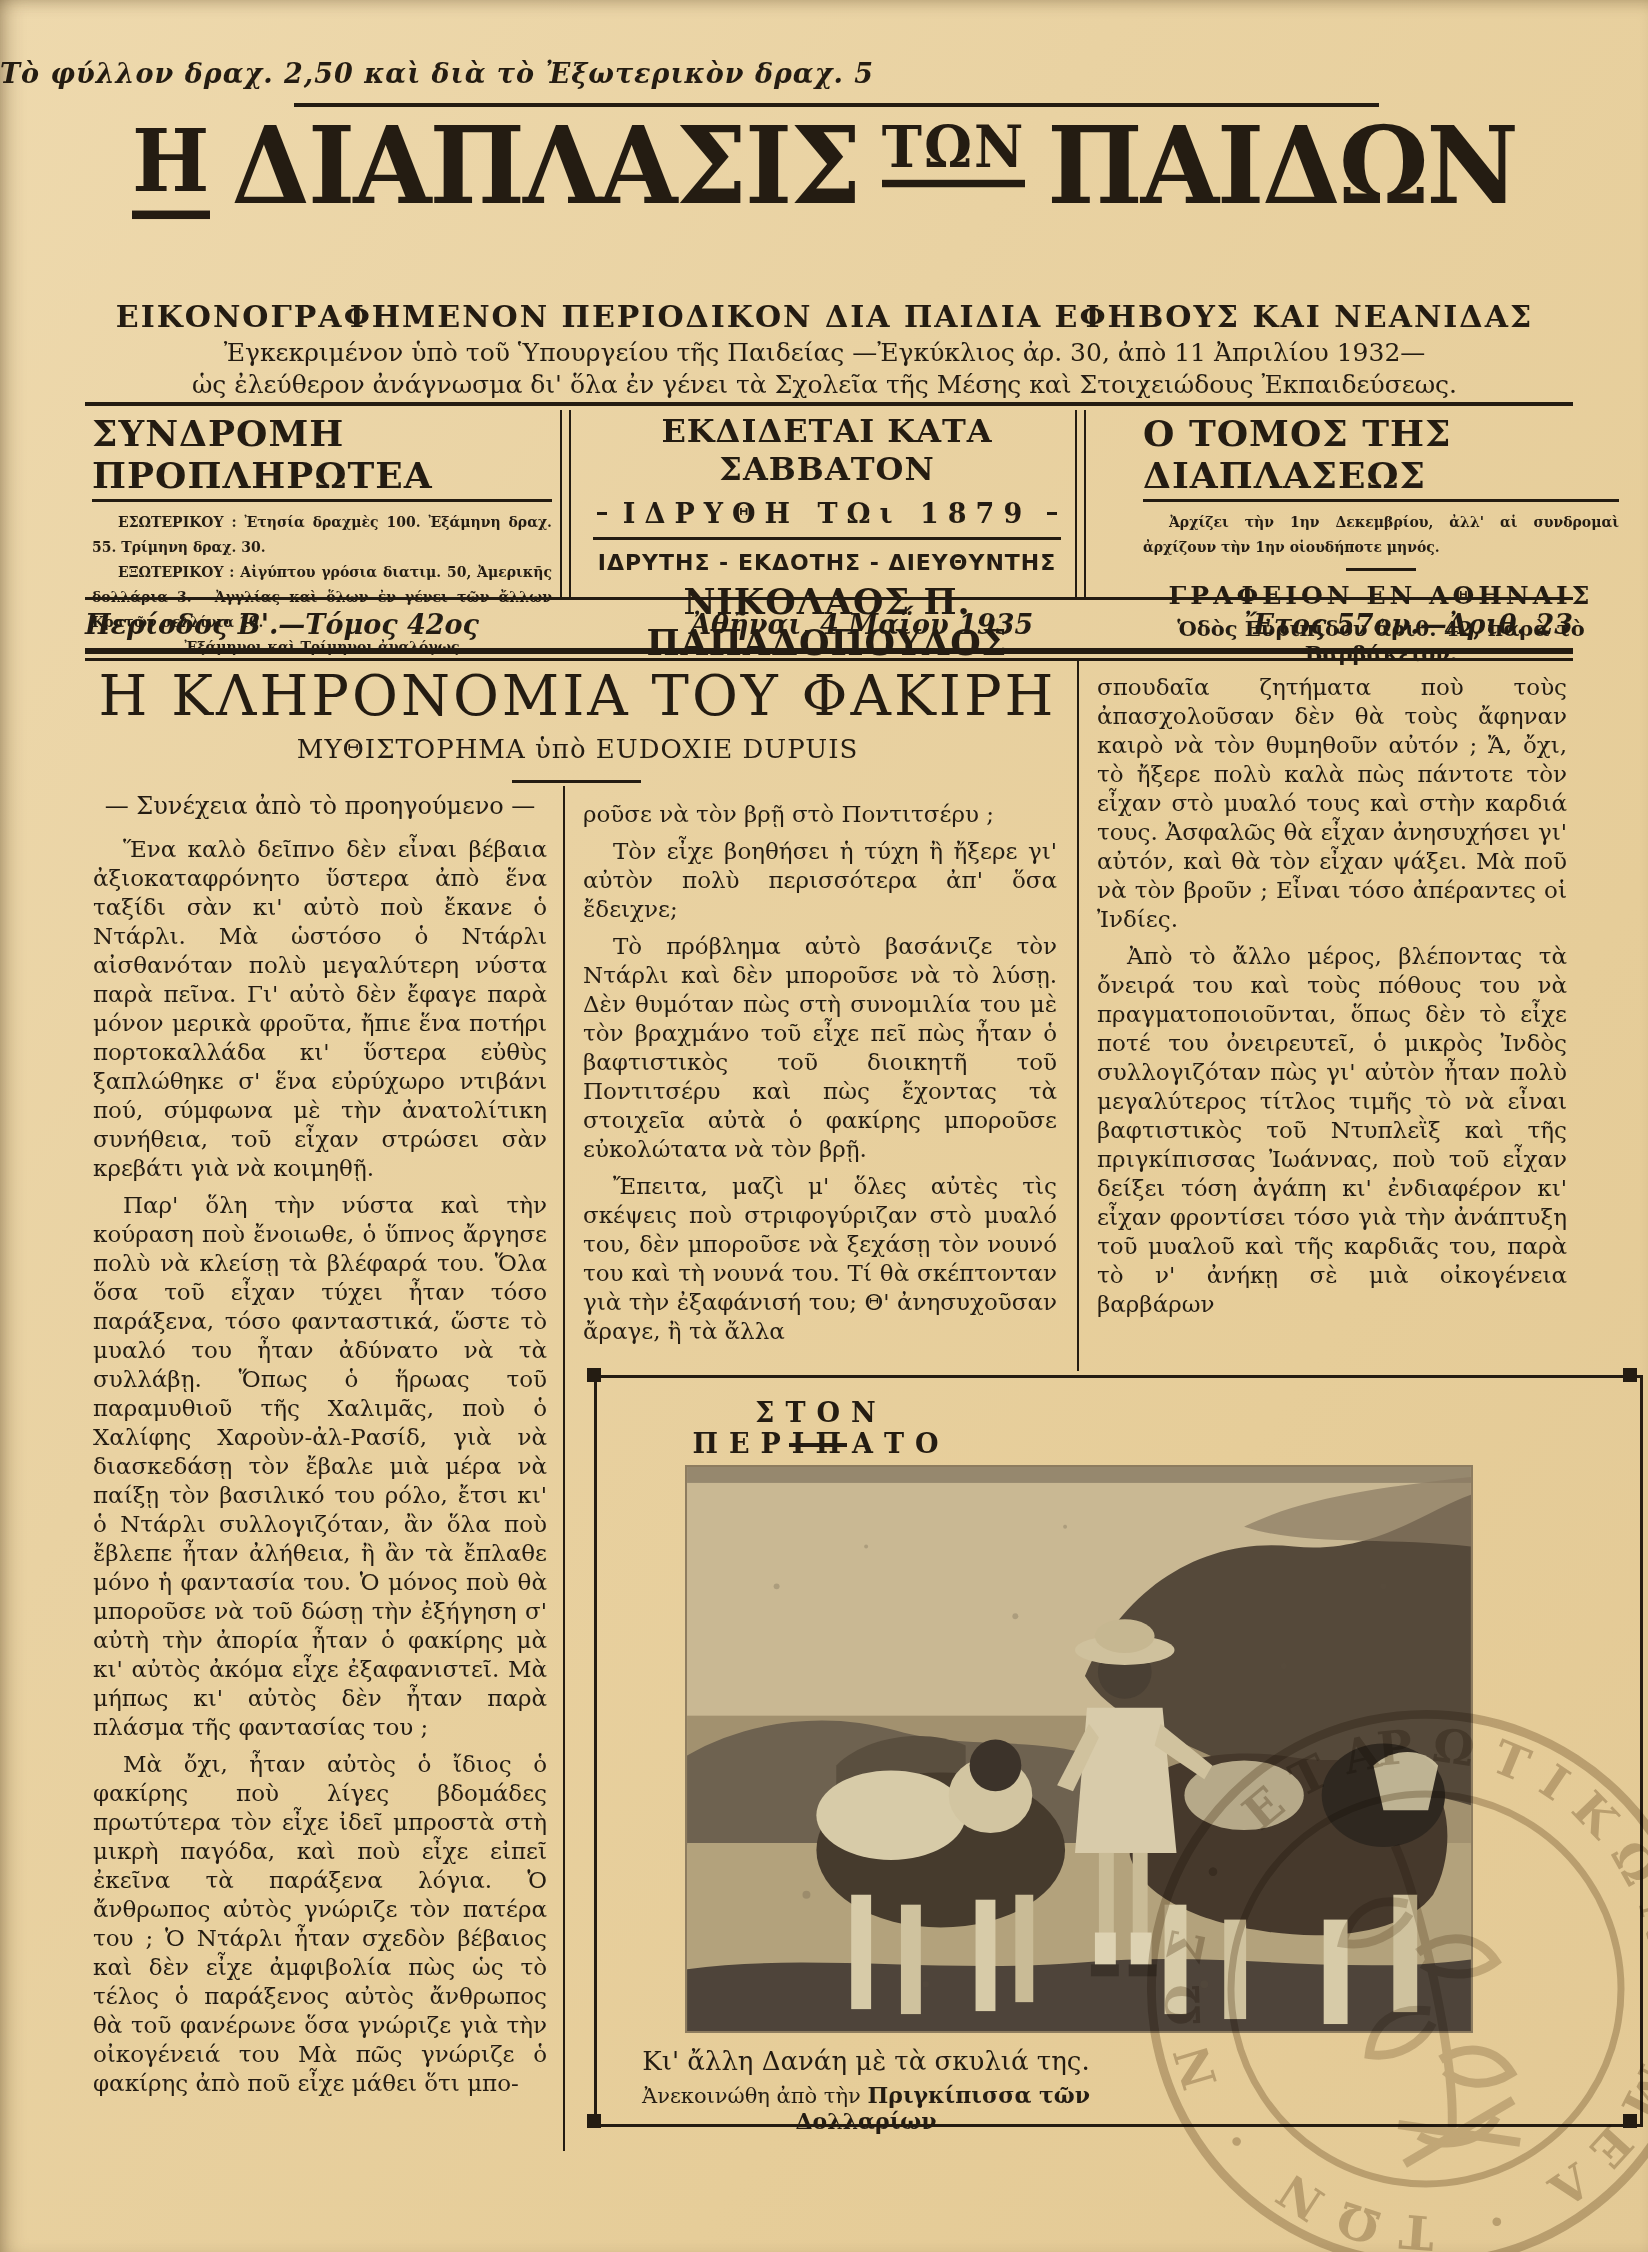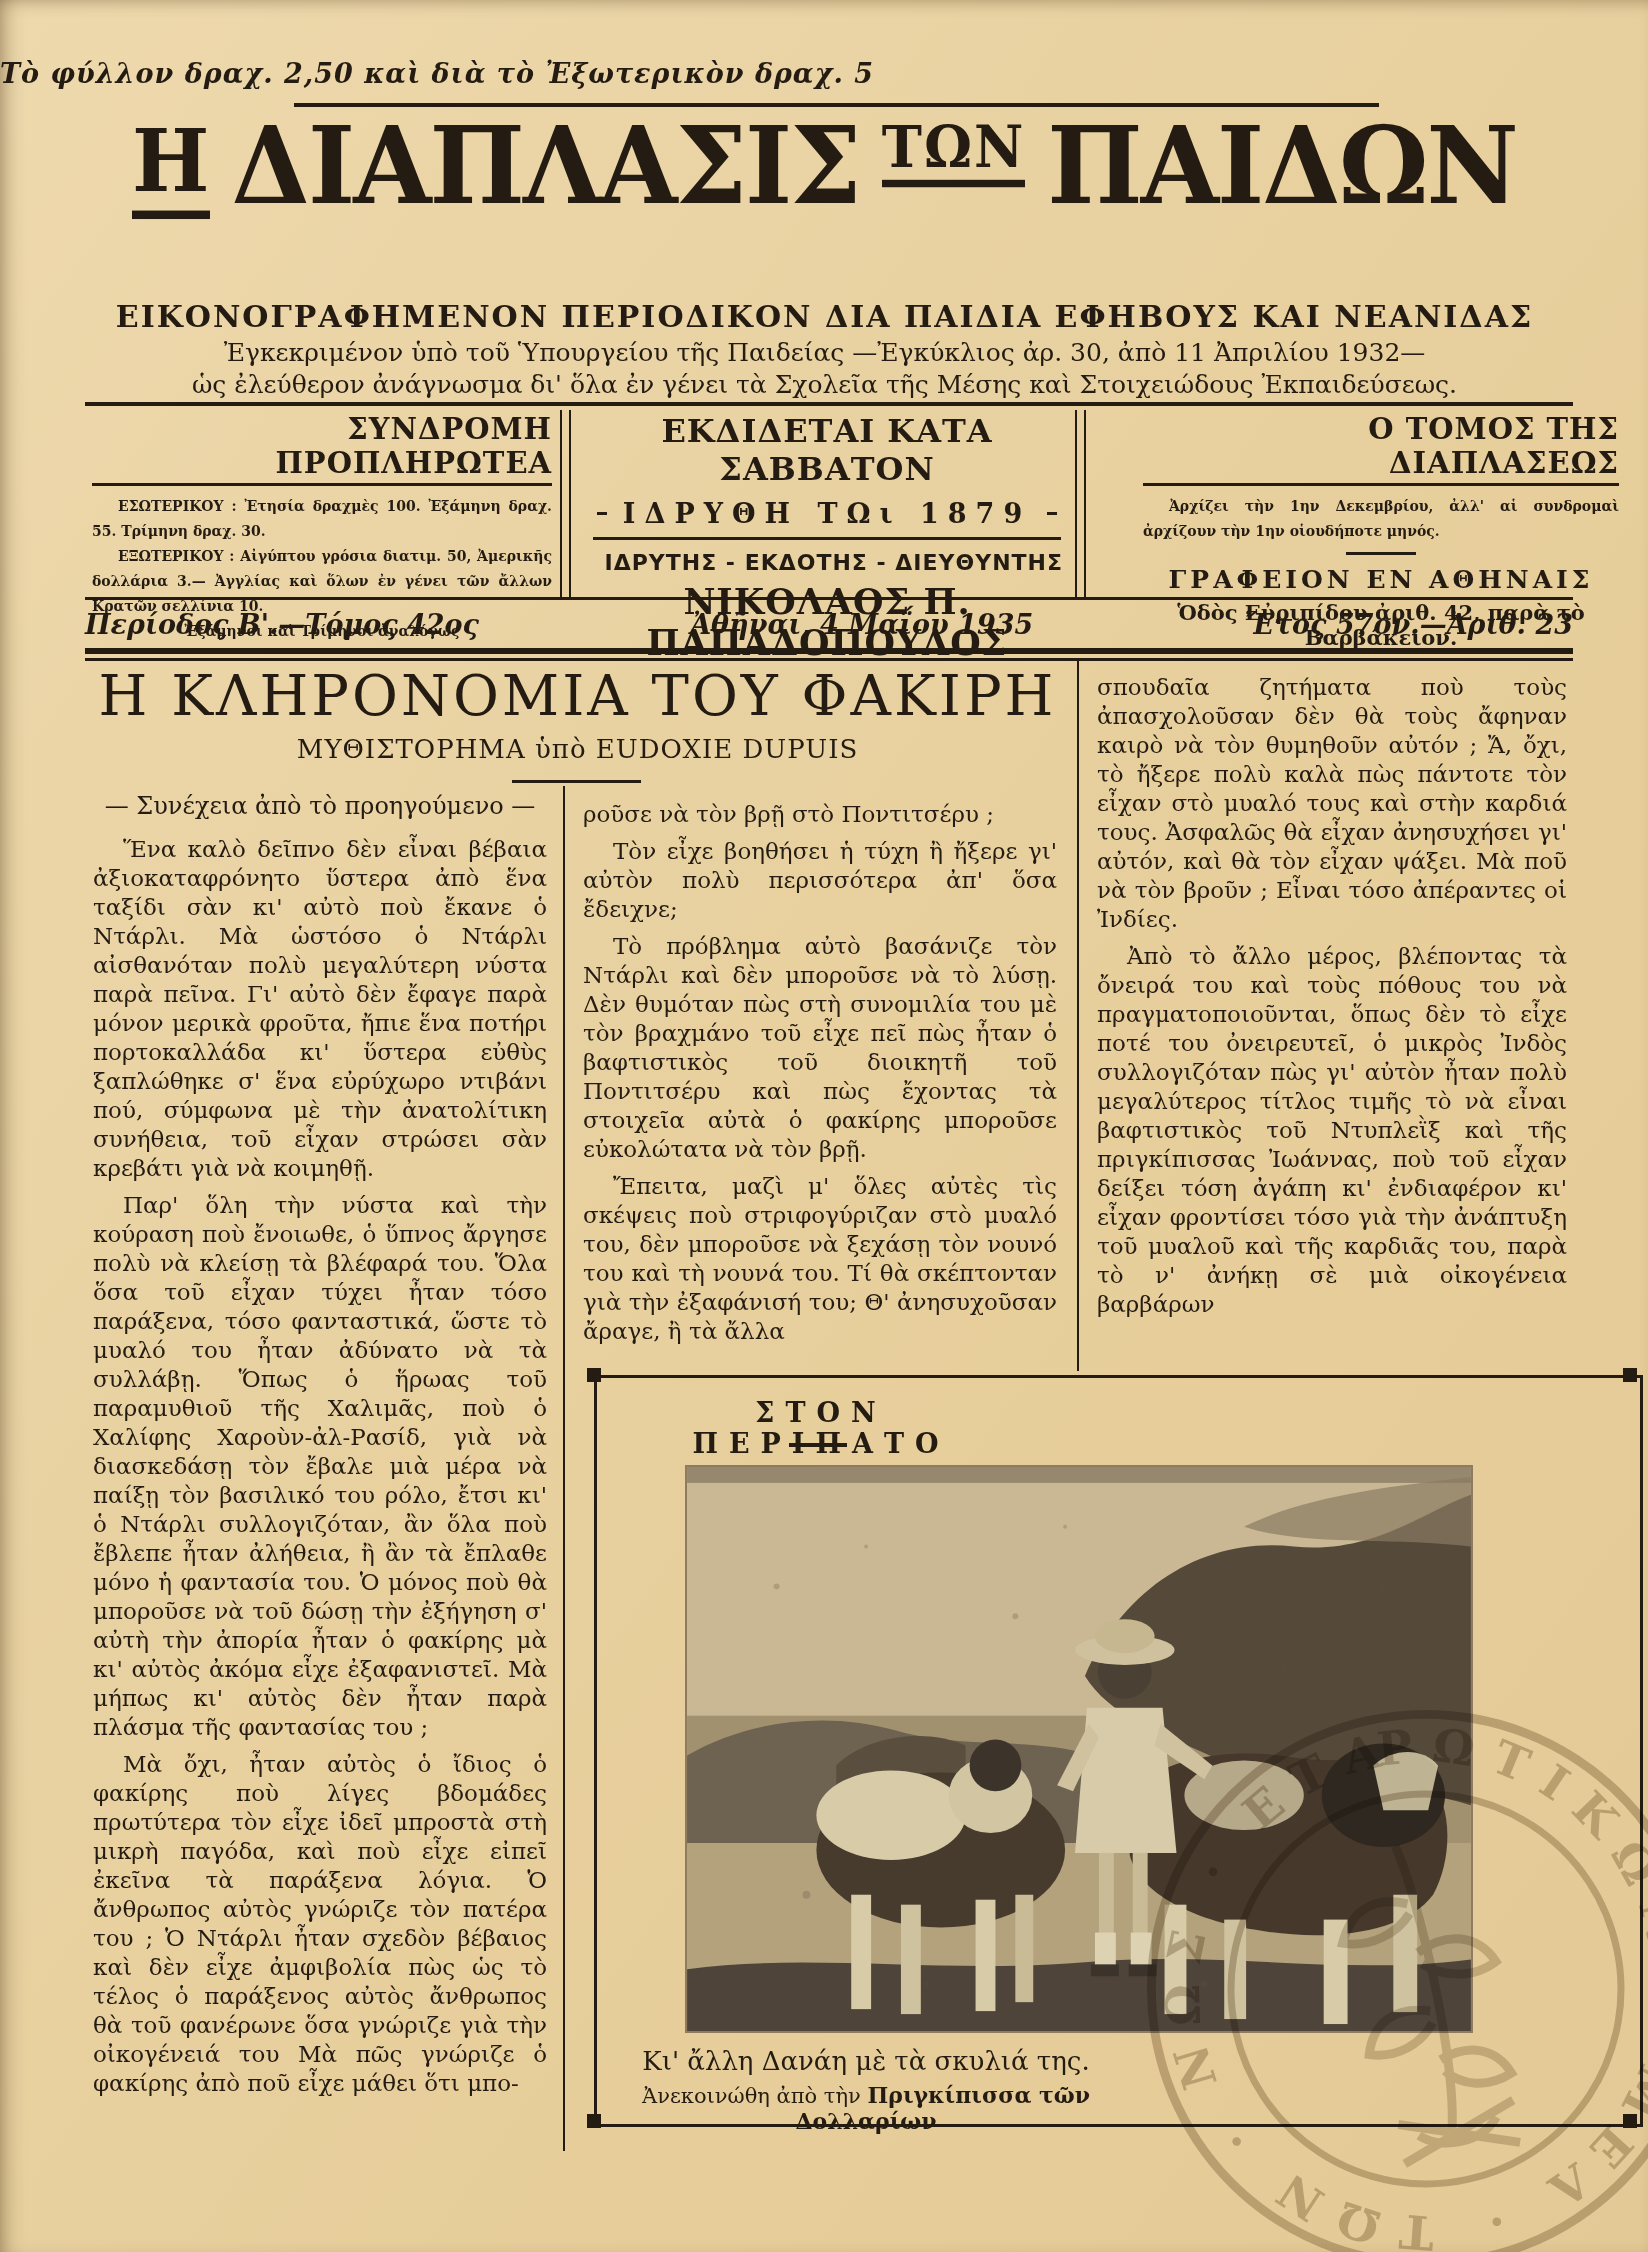--- a/index.html
+++ b/index.html
@@ -23,30 +23,30 @@
   .approval1{top:338px;left:0;right:0;text-align:center;font-size:25px;}
   .approval2{top:370px;left:0;right:0;text-align:center;font-size:25px;}
   .rule-a{top:402px;left:85px;width:1488px;height:4px;}
   
   .box{top:412px;height:185px;}
   .box-left{left:92px;width:460px;}
   .box-mid{left:591px;width:472px;text-align:center;}
   .box-right{left:1095px;width:476px;margin-left:48px;}
   .vsep{top:410px;height:189px;width:7px;border-left:2px solid #241c12;border-right:2px solid #241c12;}
   .vsep1{left:560px;} .vsep2{left:1075px;}
-  .bx-title{display:block;text-align:right;font-size:29px;font-weight:bold;letter-spacing:1px;margin-bottom:8px;}
+  .bx-title{display:block;text-align:left;font-size:36px;font-weight:bold;letter-spacing:1px;margin-bottom:8px;}
   .bx-title>span{display:inline-block;border-bottom:3px solid #241c12;padding-bottom:3px;}
   .bx-p{font-size:14px;line-height:25px;font-weight:bold;text-align:justify;text-indent:26px;margin:0;}
   .bx-p.center{text-align:center;text-indent:0;}
   .bm-issued{font-size:32px;font-weight:bold;letter-spacing:1px;}
   .bm-frow{display:flex;align-items:center;gap:16px;margin:10px 6px 0 6px;}
   .bm-frow .dash{flex:1;height:3px;background:#241c12;}
   .bm-founded{font-size:27px;font-weight:bold;letter-spacing:9px;white-space:nowrap;}
   .bm-rule{height:3px;background:#241c12;margin:8px 2px 10px 2px;}
-  .bm-roles{font-size:22px;font-weight:bold;letter-spacing:1px;font-family:"DejaVu Sans",sans-serif;text-align:right;}
+  .bm-roles{font-size:22px;font-weight:bold;letter-spacing:1px;font-family:"DejaVu Sans",sans-serif;}
   .bm-publisher{font-size:35px;font-weight:bold;margin-top:6px;letter-spacing:1px;}
   .bx-office{display:block;text-align:center;font-size:25px;font-weight:bold;letter-spacing:4px;margin-top:10px;}
   .bx-addr{display:block;text-align:center;font-size:21px;font-weight:bold;margin-top:6px;}
   .bx-minirule{width:70px;height:3px;background:#241c12;margin:8px auto 0 auto;}
   .rule-b{top:597px;left:85px;width:1488px;height:3px;}
   .dateline{top:603px;left:85px;width:1488px;height:42px;display:flex;justify-content:space-between;align-items:center;font-size:27px;font-weight:bold;font-style:italic;}
   .rule-c1{top:648px;left:85px;width:1488px;height:6px;}
   .rule-c2{top:658px;left:85px;width:1488px;height:3px;}
   
   .article-title{top:663px;left:85px;width:985px;text-align:center;font-size:56px;letter-spacing:3px;white-space:nowrap;}

